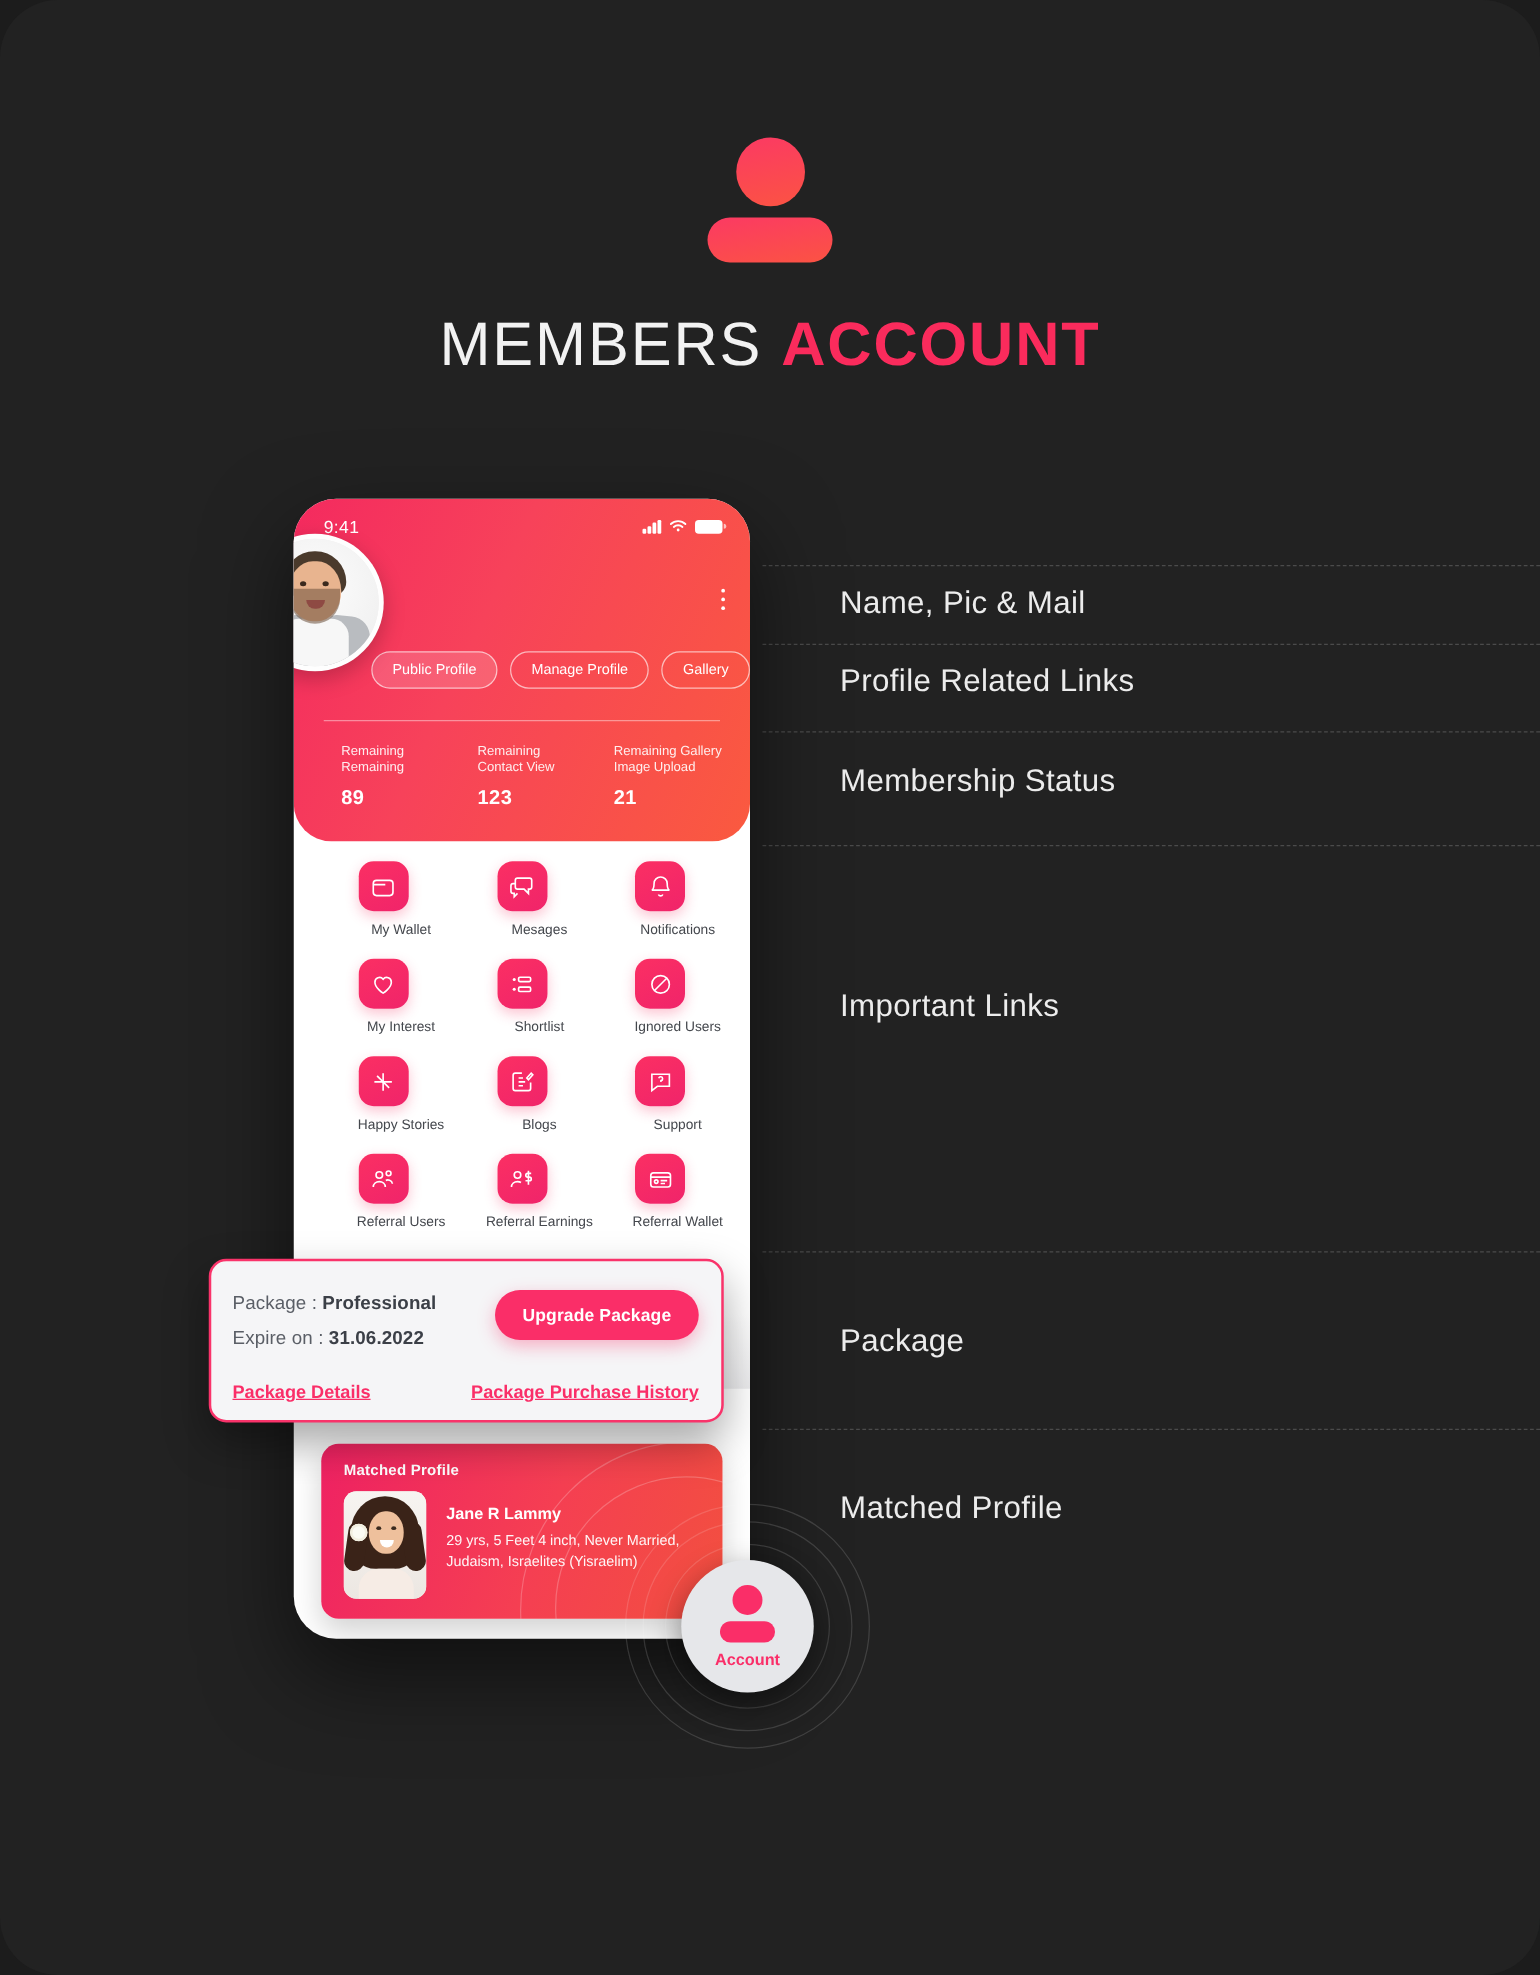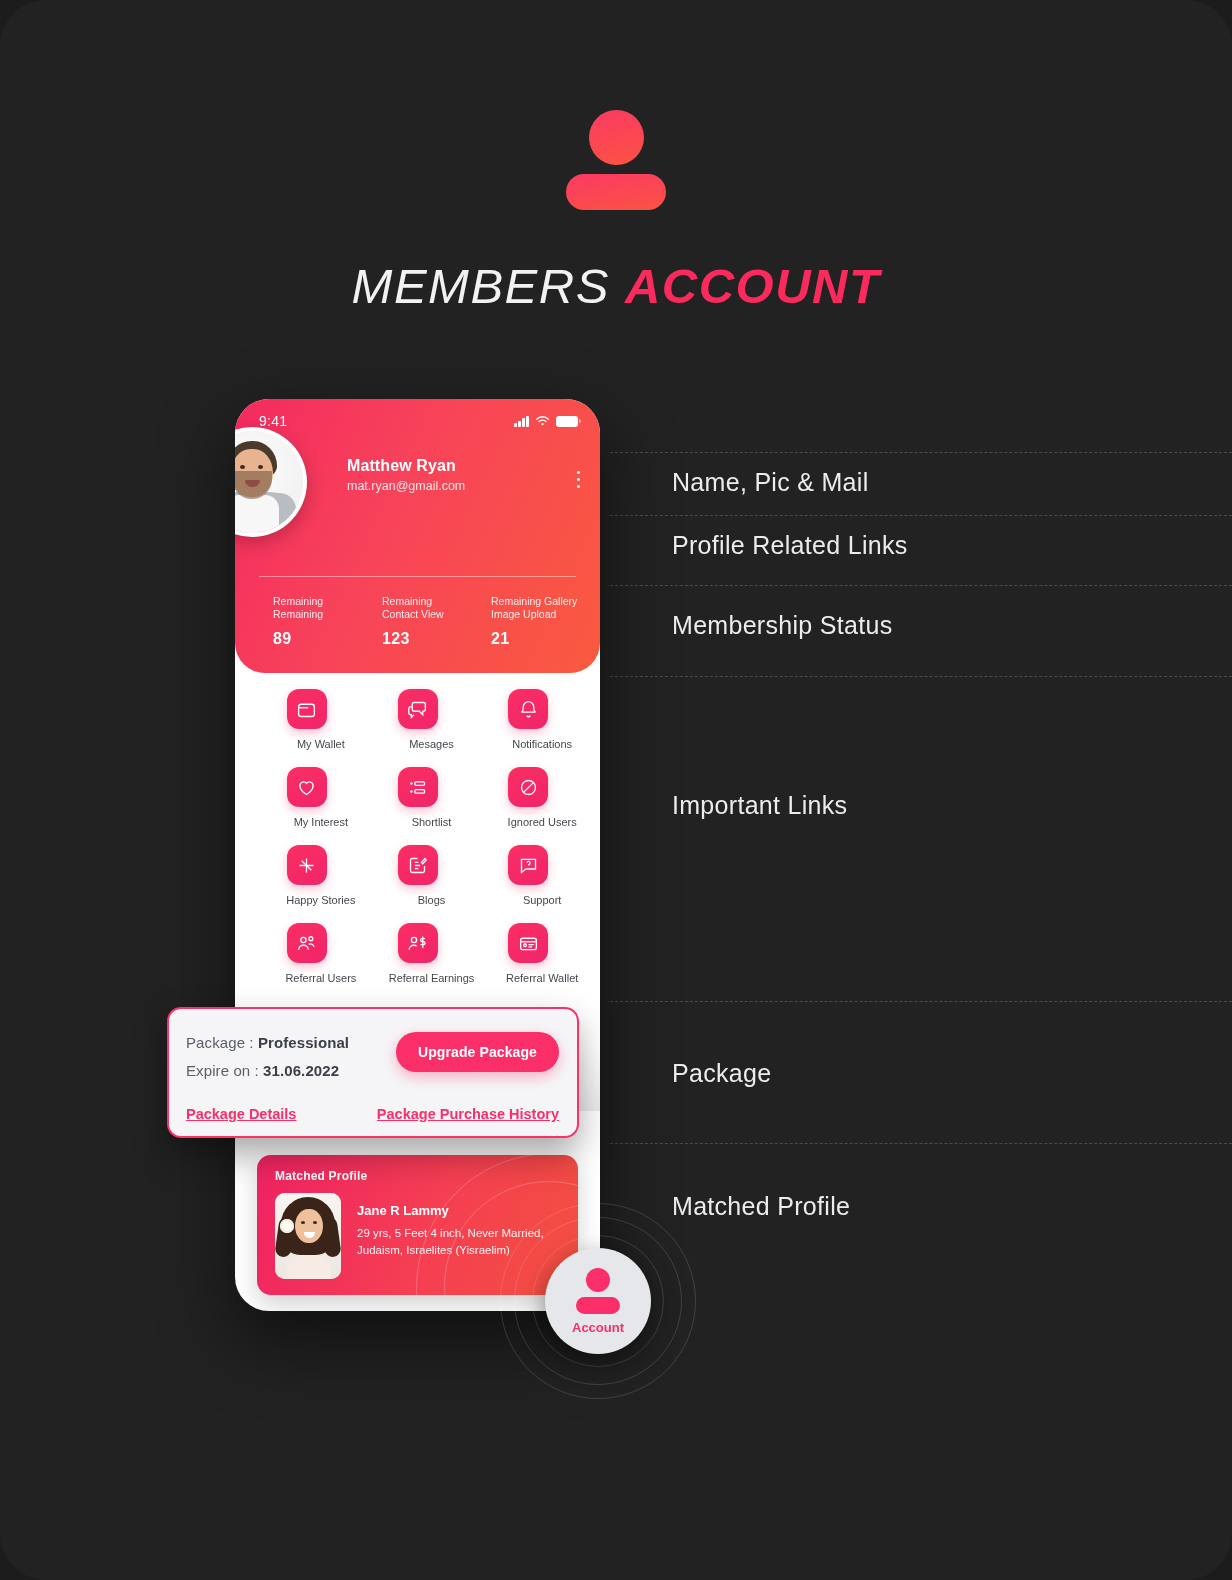--- a/index.html
+++ b/index.html
@@ -38,27 +38,26 @@
     background: linear-gradient(170deg, #fb3a63 0%, #fb5343 100%);
   }
   .hero-icon .body {
     width: 100px; height: 36px;
     border-radius: 18px;
     background: linear-gradient(170deg, #fb3a63 0%, #fb5343 100%);
   }
 
   .hero-title {
     position: absolute;
-    top: 262px; left: 0; right: 0;
+    top: 252px; left: 0; right: 0;
     text-align: center;
     font-size: 49px;
     letter-spacing: 1.5px;
     line-height: 1;
     white-space: nowrap;
-    font-style: italic;
   }
   .hero-title .t-light { color: #f2f2f2; font-weight: 300; }
   .hero-title .t-bold  { color: #fa2b5c; font-weight: 700; }
 
   
   .dash {
     position: absolute;
     left: 610px;
     right: 0px;
     height: 0;
@@ -338,31 +337,32 @@
           <div class="av-neck"></div>
           <div class="av-shirt"></div>
           <div class="av-hair"></div>
           <div class="av-face"></div>
           <div class="av-beard"></div>
           <div class="av-eye l"></div>
             <div class="av-eye r"></div>
           <div class="av-smile"></div>
         </div>
 
-        <div class="user-row">
-          <div class="user-name">Matthew Ryan</div>
-          <div class="user-mail">mat.ryan@gmail.com</div>
-        </div>
 
         <div class="kebab">
           <span></span>
             <span></span>
             <span></span>
         </div>
 
+        <div class="chips">
+          <div class="chip filled">Public Profile</div>
+          <div class="chip">Manage Profile</div>
+          <div class="chip">Gallery</div>
+        </div>
 
         <div class="hr"></div>
 
         <div class="stats">
           <div class="stat">
             <div class="stat-label">
               <span>Remaining</span><br>
               <span>Remaining</span>
             </div>
             <div class="stat-value">89</div>

